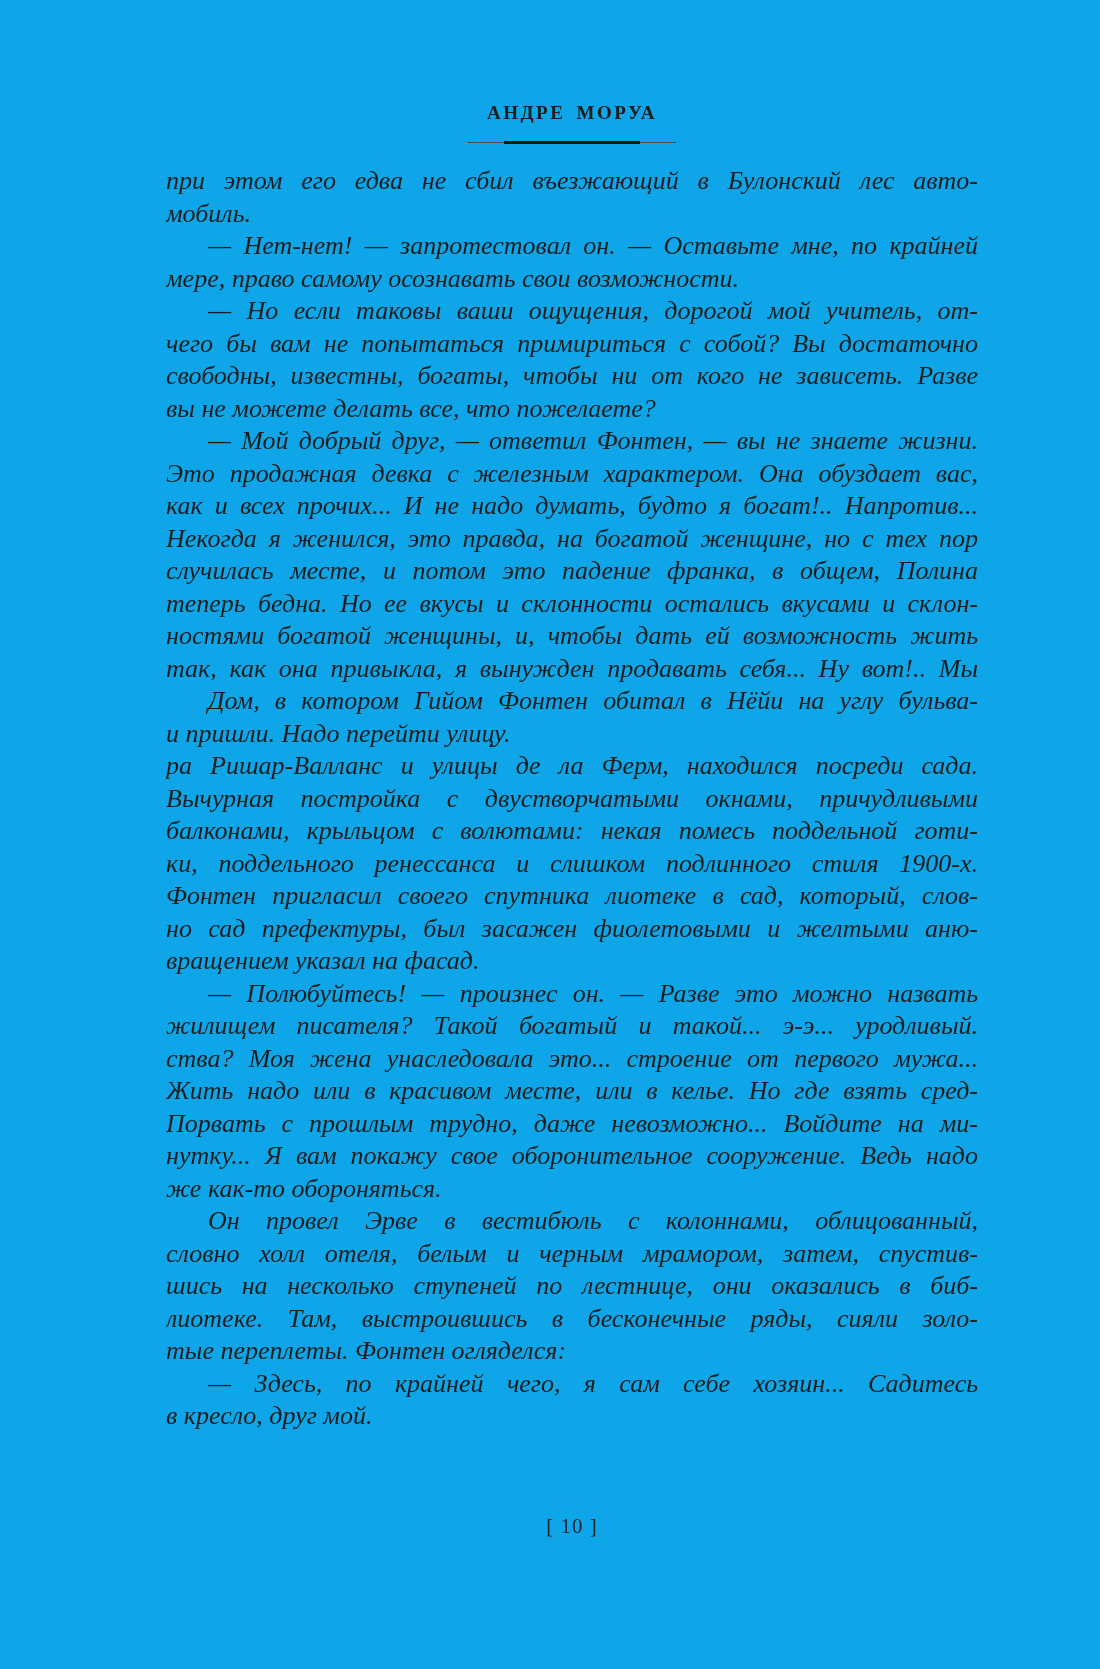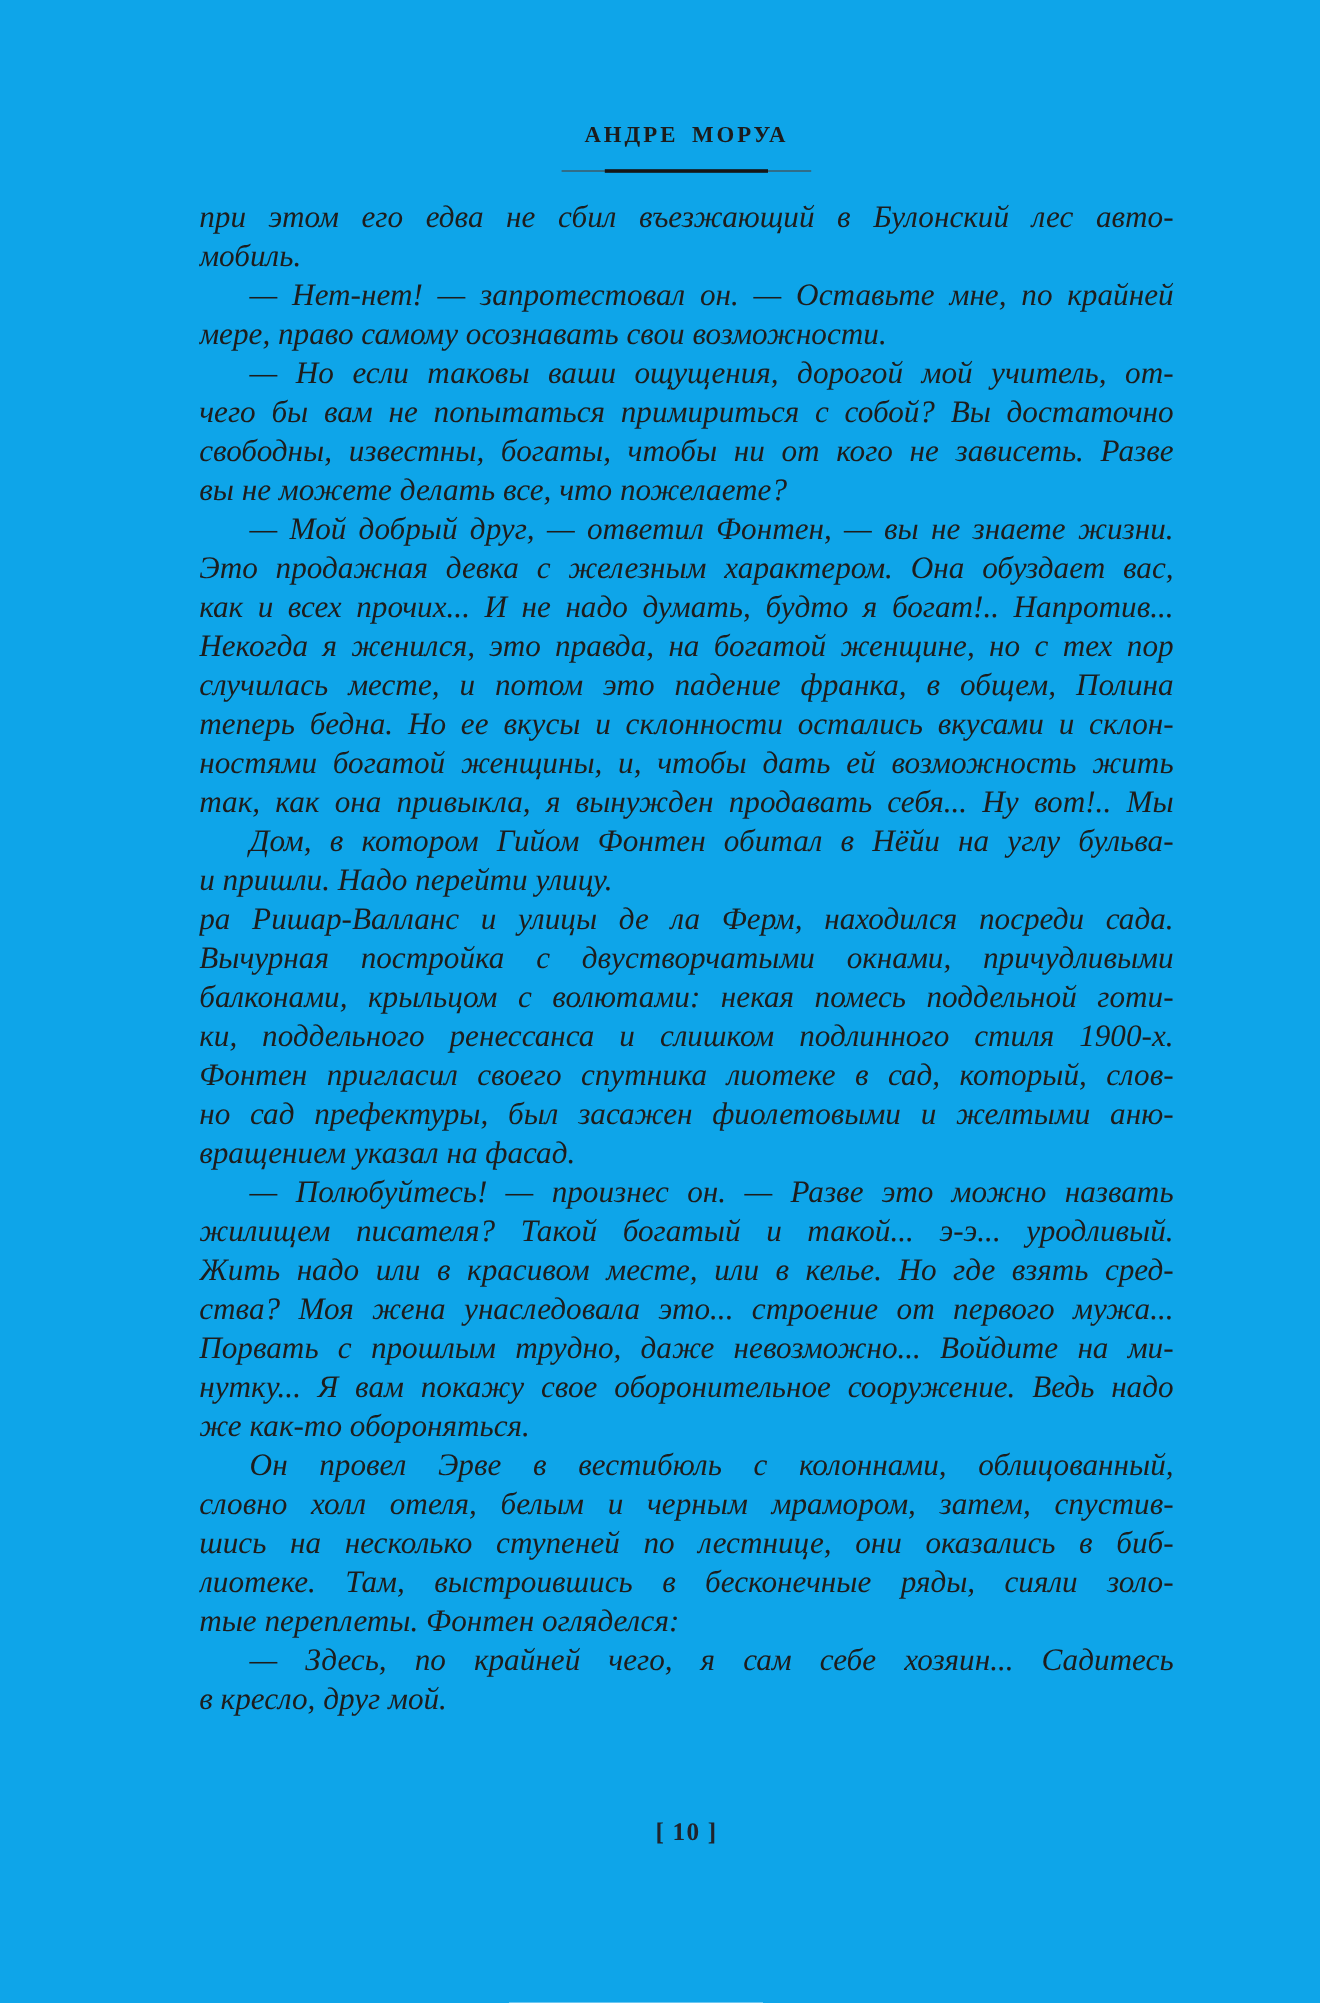--- a/index.html
+++ b/index.html
@@ -81,21 +81,21 @@
   .line.last {
     text-align: left;
     text-align-last: left;
   }
   .page-number {
     position: absolute;
     top: 1514px;
     left: 0;
     width: 100%;
     text-align: center;
-    font-weight: bold;
+    font-weight: normal;
     font-size: 21px;
     letter-spacing: 1px;
     color: #20242c;
   }
 </style>
 </head>
 <body>
 
 <div class="page">
   <div class="text-col">
@@ -128,22 +128,22 @@
         <div class="line last">и пришли. Надо перейти улицу.</div>
         <div class="line">ра Ришар-Валланс и улицы де ла Ферм, находился посреди сада.</div>
         <div class="line">Вычурная постройка с двустворчатыми окнами, причудливыми</div>
         <div class="line">балконами, крыльцом с волютами: некая помесь поддельной готи-</div>
         <div class="line">ки, поддельного ренессанса и слишком подлинного стиля 1900-х.</div>
         <div class="line">Фонтен пригласил своего спутника лиотеке в сад, который, слов-</div>
         <div class="line">но сад префектуры, был засажен фиолетовыми и желтыми аню-</div>
         <div class="line last">вращением указал на фасад.</div>
         <div class="line indent">— Полюбуйтесь! — произнес он. — Разве это можно назвать</div>
         <div class="line">жилищем писателя? Такой богатый и такой... э-э... уродливый.</div>
+        <div class="line">ства? Моя жена унаследовала это... строение от первого мужа...</div>
         <div class="line">Жить надо или в красивом месте, или в келье. Но где взять сред-</div>
-        <div class="line">ства? Моя жена унаследовала это... строение от первого мужа...</div>
         <div class="line">Порвать с прошлым трудно, даже невозможно... Войдите на ми-</div>
         <div class="line">нутку... Я вам покажу свое оборонительное сооружение. Ведь надо</div>
         <div class="line last">же как-то обороняться.</div>
         <div class="line indent">Он провел Эрве в вестибюль с колоннами, облицованный,</div>
         <div class="line">словно холл отеля, белым и черным мрамором, затем, спустив-</div>
         <div class="line">шись на несколько ступеней по лестнице, они оказались в биб-</div>
         <div class="line">лиотеке. Там, выстроившись в бесконечные ряды, сияли золо-</div>
         <div class="line last">тые переплеты. Фонтен огляделся:</div>
         <div class="line indent">— Здесь, по крайней чего, я сам себе хозяин... Садитесь</div>
         <div class="line last">в кресло, друг мой.</div>

